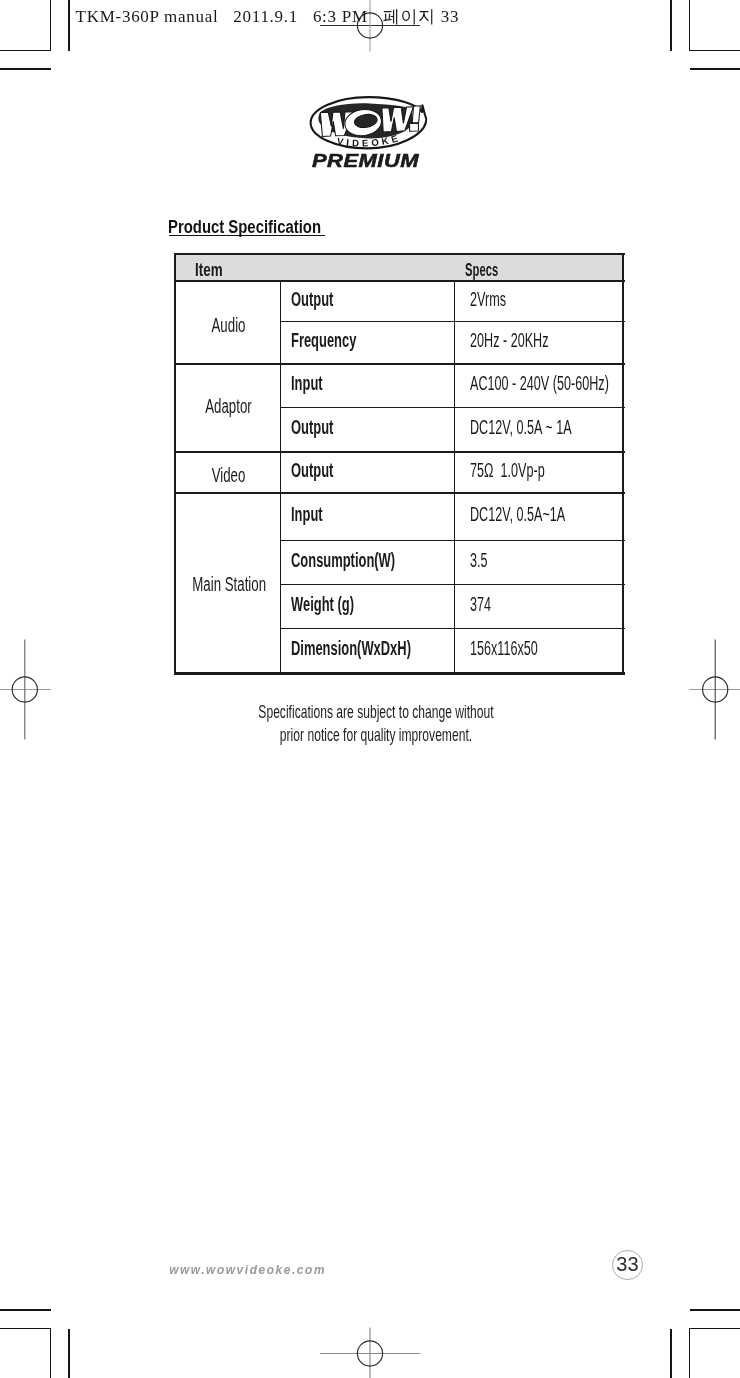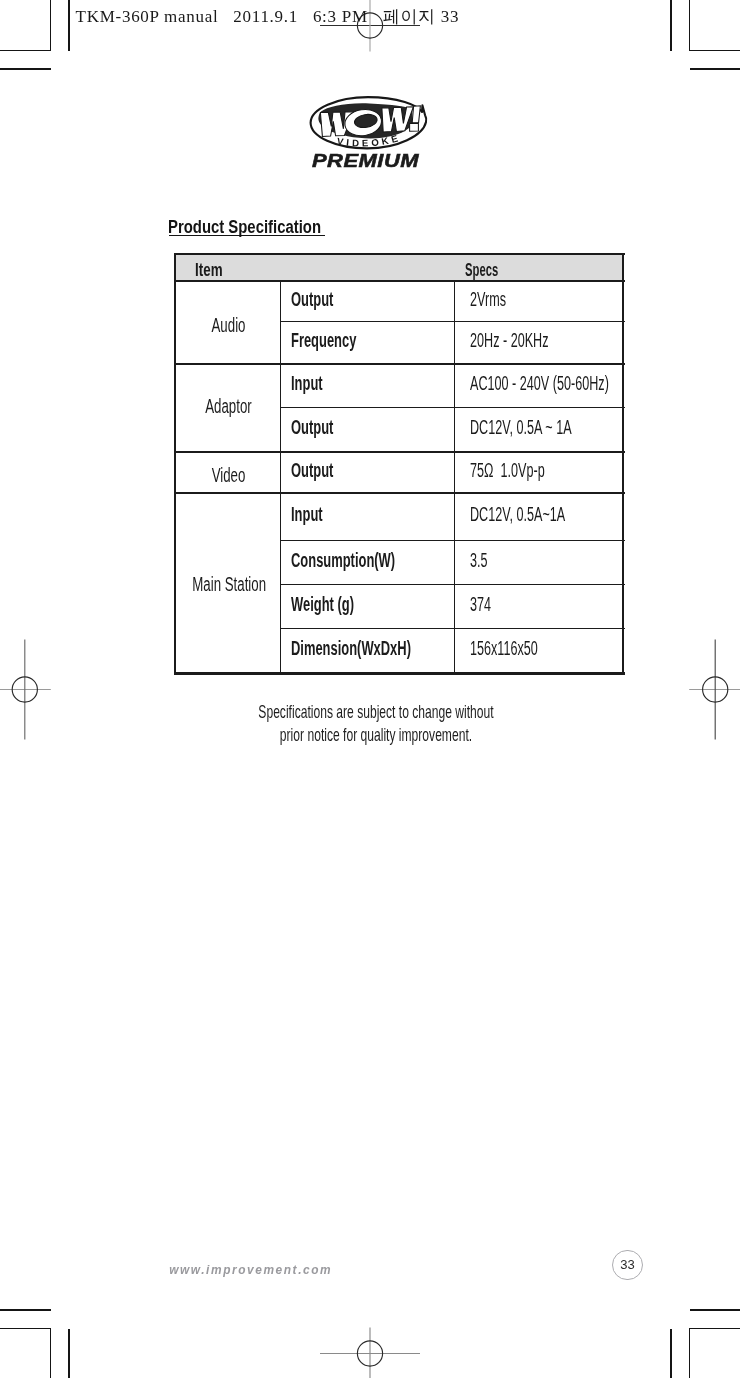--- a/index.html
+++ b/index.html
@@ -43,21 +43,21 @@
        transform-origin:center top;transform:scaleX(0.676);}
 
   
   .foot-url{position:absolute;left:169.2px;top:1262.6px;
        font-size:11.9px;font-weight:bold;font-style:italic;color:#9a9a9e;
        letter-spacing:1.58px;white-space:nowrap;line-height:14px;}
   .foot-page{position:absolute;left:612.2px;top:1249.6px;width:28.6px;height:28.6px;
        border:1.7px solid #adadb1;border-radius:50%;}
   .foot-page span{position:absolute;left:0;top:0;width:28.6px;height:28.6px;
        display:flex;align-items:center;justify-content:center;
-       font-size:13px;color:#2b2b2b;line-height:1;padding-bottom:1px;box-sizing:border-box;}
+       font-size:20px;color:#2b2b2b;line-height:1;padding-bottom:1px;box-sizing:border-box;}
 </style>
 </head>
 <body>
 
 <div class="page">
 
   <svg class="marks" viewBox="0 0 740 1378">
     <g stroke="#151515" stroke-width="1.5" fill="none" shape-rendering="crispEdges">
       <path d="M 50.5 0 L 50.5 50.5 L 0 50.5"></path>
       <path d="M 689.5 0 L 689.5 50.5 L 740 50.5"></path>
@@ -183,17 +183,17 @@
     <div class="txt" style="top:292.4px;font-size:19.6px;line-height:28.42px;left:296.9px;transform:scaleX(0.6439);transform-origin:left top;">3.5</div>
     <div class="txt b" style="top:336.5px;font-size:19.6px;line-height:28.42px;left:117.7px;transform:scaleX(0.6597);transform-origin:left top;">Weight (g)</div>
     <div class="txt" style="top:336.5px;font-size:19.6px;line-height:28.42px;left:296.9px;transform:scaleX(0.6439);transform-origin:left top;">374</div>
     <div class="txt b" style="top:380.9px;font-size:19.6px;line-height:28.42px;left:117.7px;transform:scaleX(0.6597);transform-origin:left top;">Dimension(WxDxH)</div>
     <div class="txt" style="top:380.9px;font-size:19.6px;line-height:28.42px;left:296.9px;transform:scaleX(0.6439);transform-origin:left top;">156x116x50</div>
   </div>
 
   <div class="note-line" style="left:5.5px;top:700.4px;width:740px;">Specifications are subject to change without</div>
   <div class="note-line" style="left:5.5px;top:723.1px;width:740px;">prior notice for quality improvement.</div>
 
-  <div class="foot-url">www.improvement.com</div>
+  <div class="foot-url">www.wowvideoke.com</div>
   <div class="foot-page">
     <span>33</span>
   </div>
 </div>
 
 </body></html>

